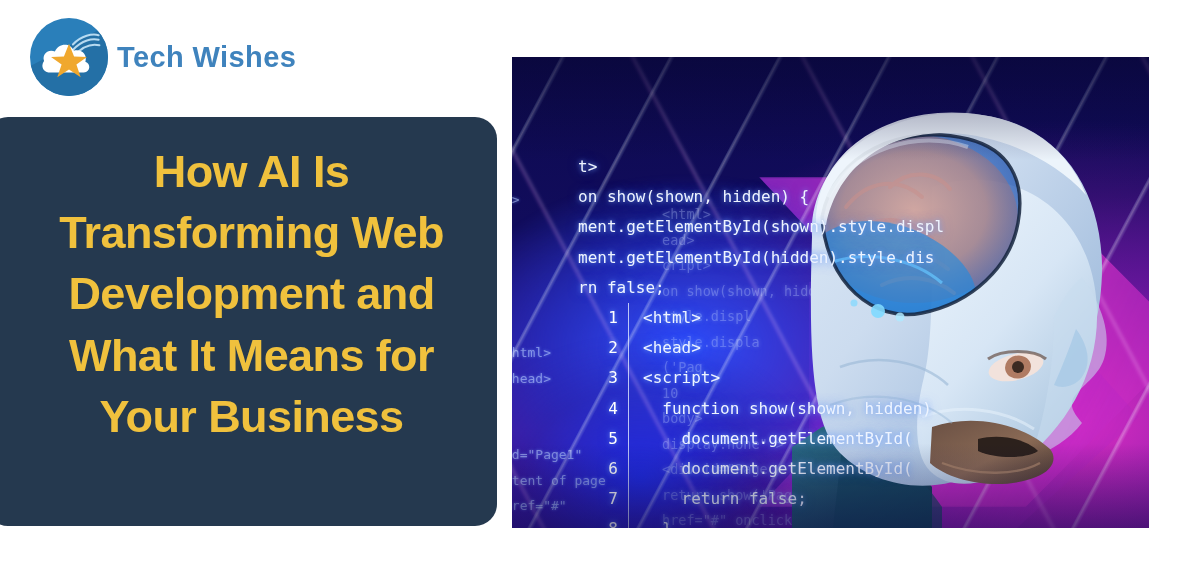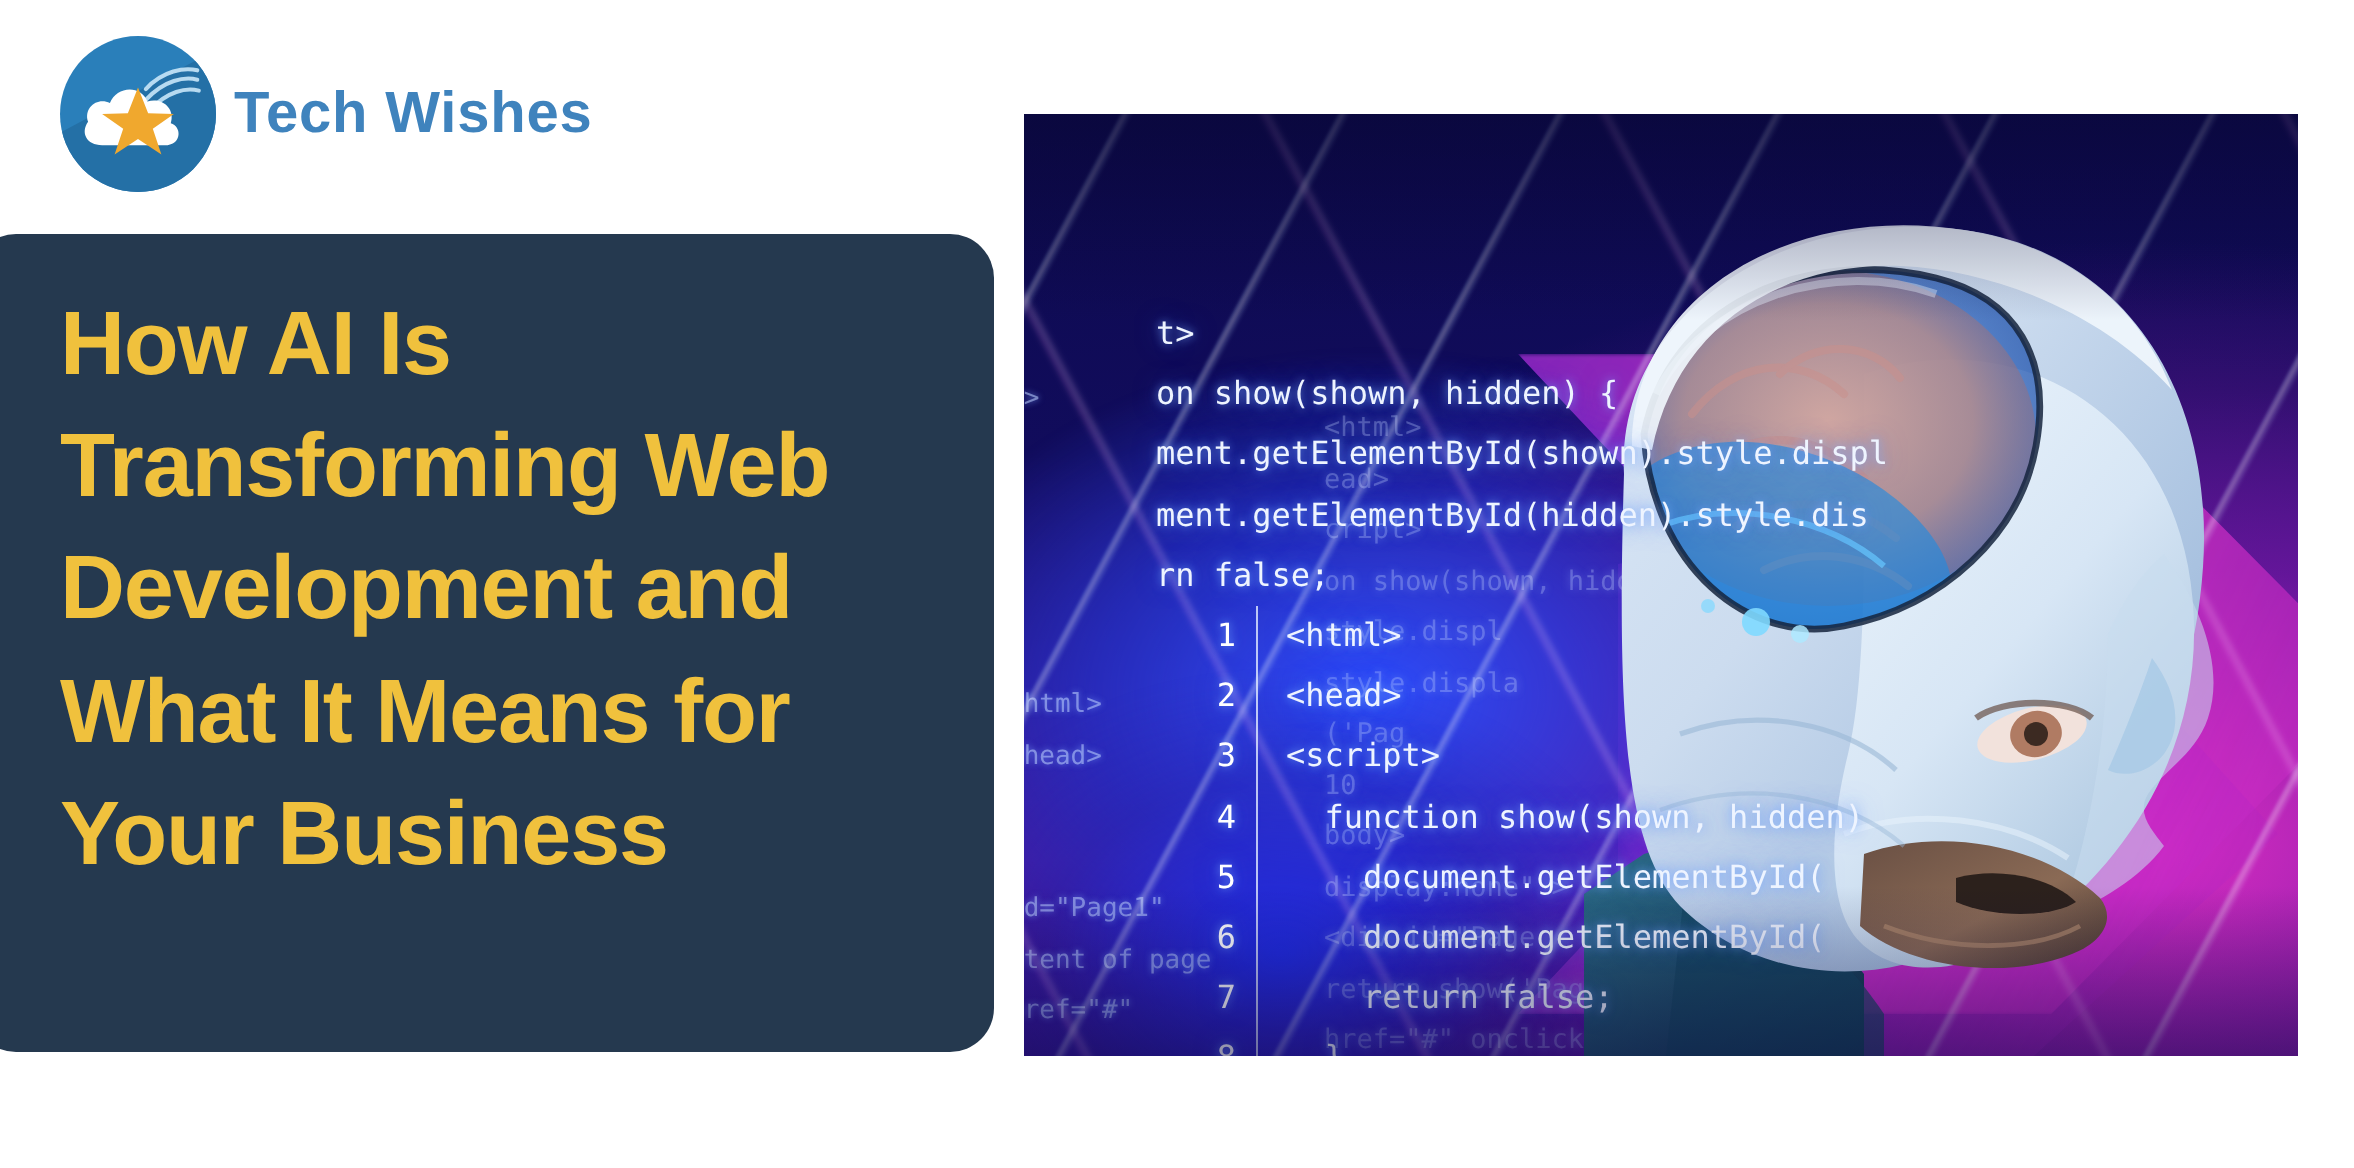--- a/index.html
+++ b/index.html
@@ -94,20 +94,21 @@
   }
   #headline-text {
     font-family: "Liberation Sans", sans-serif;
     font-weight: bold;
     font-size: 45px;
     line-height: 1.36;
     color: #f0c13d;
     letter-spacing: -0.6px;
     margin: 0;
     padding-top: 6px;
+    text-align: center;
   }
 
   
   #hero-image {
     position: absolute;
     left: 512px;
     top: 57px;
     width: 637px;
     height: 471px;
     overflow: hidden;

